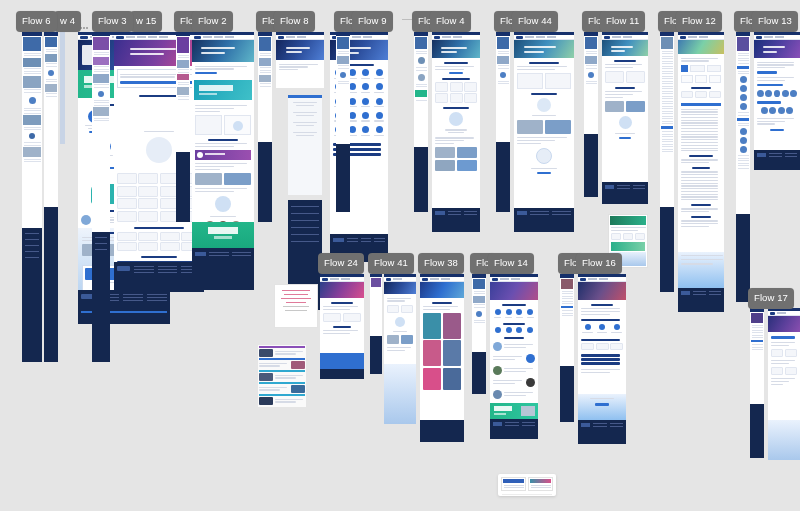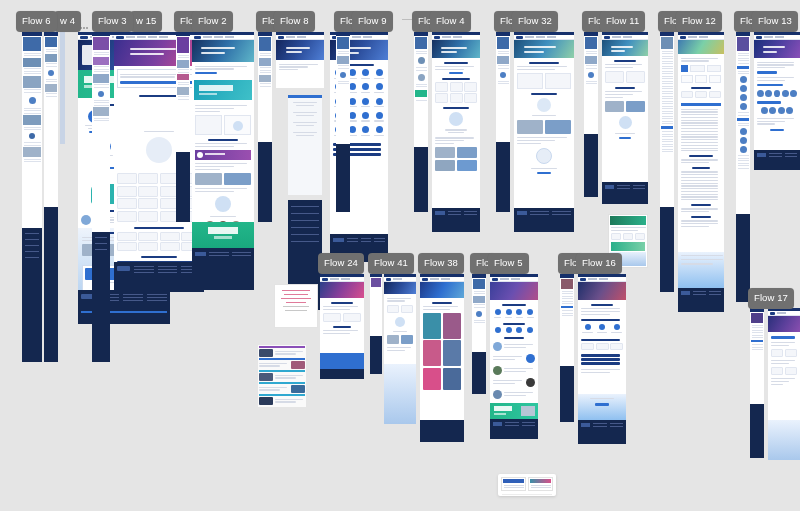--- a/index.html
+++ b/index.html
@@ -81,32 +81,32 @@
       <div class="pill under" style="left: 130px; top: 11px;">w 15</div>
       <div class="pill under" style="left: 174px; top: 11px;">Flo</div>
       <div class="pill" style="left: 192px; top: 11px;">Flow 2</div>
       <div class="pill under" style="left: 256px; top: 11px;">Flo</div>
       <div class="pill" style="left: 274px; top: 11px;">Flow 8</div>
       <div class="pill under" style="left: 334px; top: 11px;">Flo</div>
       <div class="pill" style="left: 352px; top: 11px;">Flow 9</div>
       <div class="pill under" style="left: 412px; top: 11px;">Flo</div>
       <div class="pill" style="left: 430px; top: 11px;">Flow 4</div>
       <div class="pill under" style="left: 494px; top: 11px;">Flo</div>
-      <div class="pill" style="left: 512px; top: 11px;">Flow 32</div>
+      <div class="pill" style="left: 512px; top: 11px;">Flow 44</div>
       <div class="pill under" style="left: 582px; top: 11px;">Flo</div>
       <div class="pill" style="left: 600px; top: 11px;">Flow 11</div>
       <div class="pill under" style="left: 658px; top: 11px;">Flo</div>
       <div class="pill" style="left: 676px; top: 11px;">Flow 12</div>
       <div class="pill under" style="left: 734px; top: 11px;">Flo</div>
       <div class="pill" style="left: 752px; top: 11px;">Flow 13</div>
       <div class="pill" style="left: 318px; top: 253px;">Flow 24</div>
       <div class="pill" style="left: 368px; top: 253px;">Flow 41</div>
       <div class="pill" style="left: 418px; top: 253px;">Flow 38</div>
       <div class="pill under" style="left: 470px; top: 253px;">Flo</div>
-      <div class="pill" style="left: 488px; top: 253px;">Flow 5</div>
+      <div class="pill" style="left: 488px; top: 253px;">Flow 14</div>
       <div class="pill under" style="left: 558px; top: 253px;">Flo</div>
       <div class="pill" style="left: 576px; top: 253px;">Flow 16</div>
       <div class="pill" style="left: 748px; top: 288px;">Flow 17</div>
     </div>
 
 <div class="dots" style="left:24px;top:27px">
       <i></i>
       <i></i>
       <i></i>
     </div>

